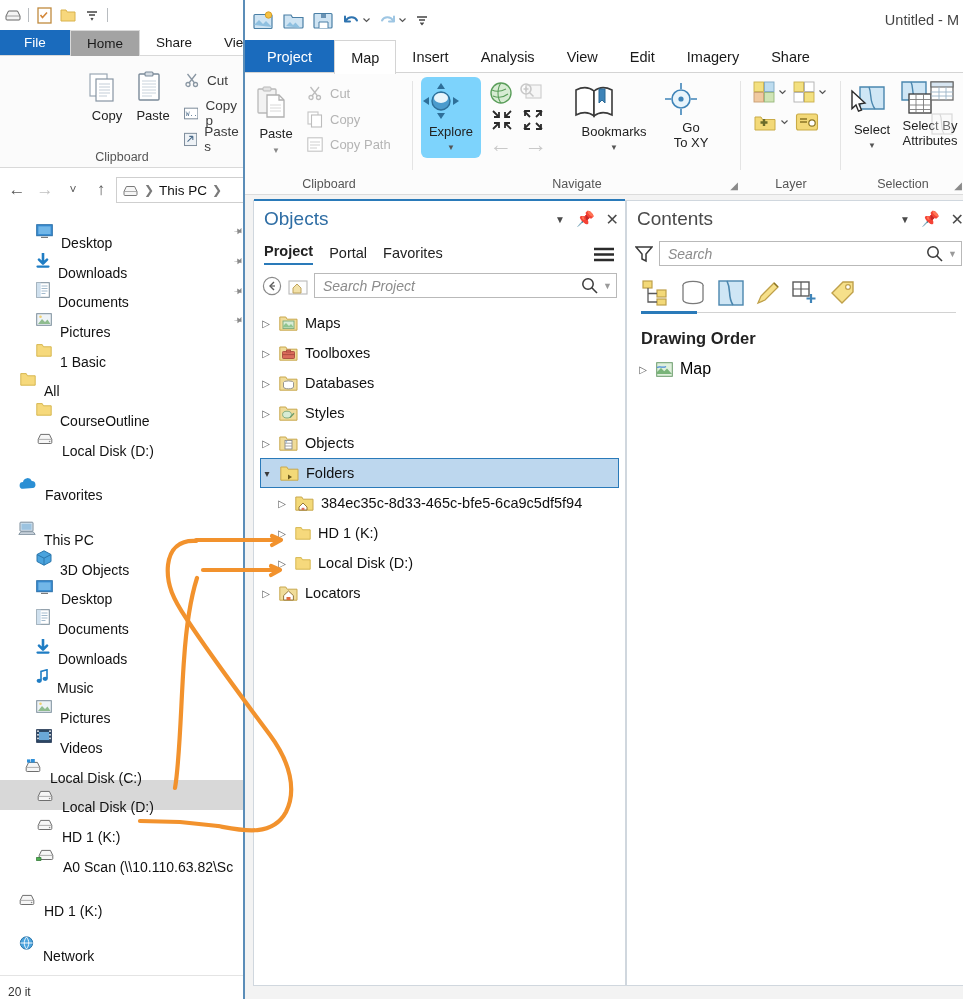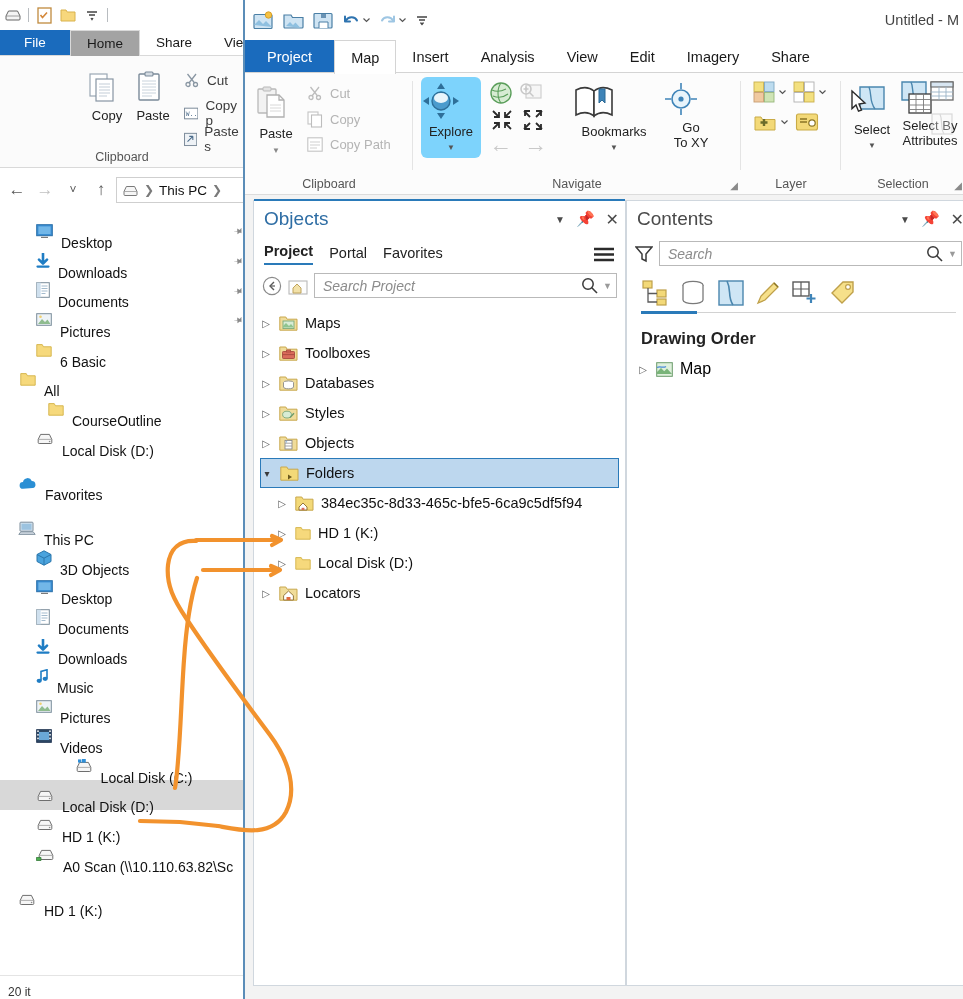--- a/index.html
+++ b/index.html
@@ -347,32 +347,32 @@
             </svg>
           </span>
         </div>
         <div class="tnode" style="padding-left: 36px;">
           <span style="flex: 0 0 auto; display: flex; align-items: center;">
             <svg width="16" height="14" viewBox="0 0 16 14">
               <path d="M0.8 1.6h5.4l1.3 2.2H15.2v9.4H0.8z" fill="#f6d97c" stroke="#d4b css" stroke-width="0"></path>
               <path d="M0.8 1.6h5.4l1.3 2.2H15.2v9.4H0.8z" fill="#f6d97c" stroke="#d4b44e" stroke-width="0.9"></path>
             </svg>
           </span>
-          <span class="lbl">6 Basic</span>
+          <span class="lbl">1 Basic</span>
         </div>
         <div class="tnode" style="padding-left: 20px;">
           <span style="flex: 0 0 auto; display: flex; align-items: center;">
             <svg width="16" height="14" viewBox="0 0 16 14">
               <path d="M0.8 1.6h5.4l1.3 2.2H15.2v9.4H0.8z" fill="#f6d97c" stroke="#d4b css" stroke-width="0"></path>
               <path d="M0.8 1.6h5.4l1.3 2.2H15.2v9.4H0.8z" fill="#f6d97c" stroke="#d4b44e" stroke-width="0.9"></path>
             </svg>
           </span>
           <span class="lbl">All</span>
         </div>
-        <div class="tnode" style="padding-left: 48px;">
+        <div class="tnode" style="padding-left: 36px;">
           <span style="flex: 0 0 auto; display: flex; align-items: center;">
             <svg width="16" height="14" viewBox="0 0 16 14">
               <path d="M0.8 1.6h5.4l1.3 2.2H15.2v9.4H0.8z" fill="#f6d97c" stroke="#d4b css" stroke-width="0"></path>
               <path d="M0.8 1.6h5.4l1.3 2.2H15.2v9.4H0.8z" fill="#f6d97c" stroke="#d4b44e" stroke-width="0.9"></path>
             </svg>
           </span>
           <span class="lbl">CourseOutline</span>
         </div>
         <div class="tnode" style="padding-left: 36px;">
           <span style="flex: 0 0 auto; display: flex; align-items: center;">
@@ -474,21 +474,21 @@
                 <rect x="1.2" y="5" width="1.6" height="1.6"></rect>
                 <rect x="1.2" y="8.6" width="1.6" height="1.6"></rect>
                 <rect x="13.2" y="1.4" width="1.6" height="1.6"></rect>
                 <rect x="13.2" y="5" width="1.6" height="1.6"></rect>
                 <rect x="13.2" y="8.6" width="1.6" height="1.6"></rect>
               </g>
             </svg>
           </span>
           <span class="lbl">Videos</span>
         </div>
-        <div class="tnode" style="padding-left: 24px; justify-content: center;">
+        <div class="tnode" style="padding-left: 24px;">
           <span style="flex: 0 0 auto; display: flex; align-items: center;">
             <svg width="18" height="14" viewBox="0 0 18 14">
               <path d="M2.2 8.4l2.4-5h8.8l2.4 5v3.1a1 1 0 0 1-1 1H3.2a1 1 0 0 1-1-1z" fill="#f6f6f6" stroke="#6e6e6e" stroke-width="1"></path>
               <path d="M2.2 8.4h13.6" stroke="#9a9a9a" stroke-width="0.8"></path>
               <g fill="#2f8fd8">
                 <rect x="3" y="0.4" width="3.4" height="3.2"></rect>
                 <rect x="7" y="0" width="3.8" height="3.6"></rect>
               </g>
             </svg>
           </span>
@@ -529,20 +529,29 @@
           <span style="flex: 0 0 auto; display: flex; align-items: center;">
             <svg width="18" height="13" viewBox="0 0 18 13">
               <path d="M2.2 7.4l2.4-5h8.8l2.4 5v3.1a1 1 0 0 1-1 1H3.2a1 1 0 0 1-1-1z" fill="#f6f6f6" stroke="#6e6e6e" stroke-width="1"></path>
               <path d="M2.2 7.4h13.6" stroke="#9a9a9a" stroke-width="0.8"></path>
               <circle cx="13.6" cy="9.5" r="0.8" fill="#8a8a8a"></circle>
             </svg>
           </span>
           <span class="lbl">HD 1 (K:)</span>
         </div>
         <div style="height: 15px;"></div>
+        <div class="tnode" style="padding-left: 18px;">
+          <span style="flex: 0 0 auto; display: flex; align-items: center;">
+            <svg width="17" height="15" viewBox="0 0 17 15">
+              <circle cx="8.5" cy="7" r="6.2" fill="#4aa3dd" stroke="#2a76ac" stroke-width="1"></circle>
+              <path d="M2.3 7h12.4M8.5 0.9c-3 4-3 8.2 0 12.2M8.5 0.9c3 4 3 8.2 0 12.2" fill="none" stroke="#fff" stroke-width="0.9"></path>
+            </svg>
+          </span>
+          <span class="lbl">Network</span>
+        </div>
       </div>
   <div class="exp-scroll">
         <i></i>
       </div>
 
   <div class="exp-status">
     <span>20 it</span>
   </div>
 </div>
 

